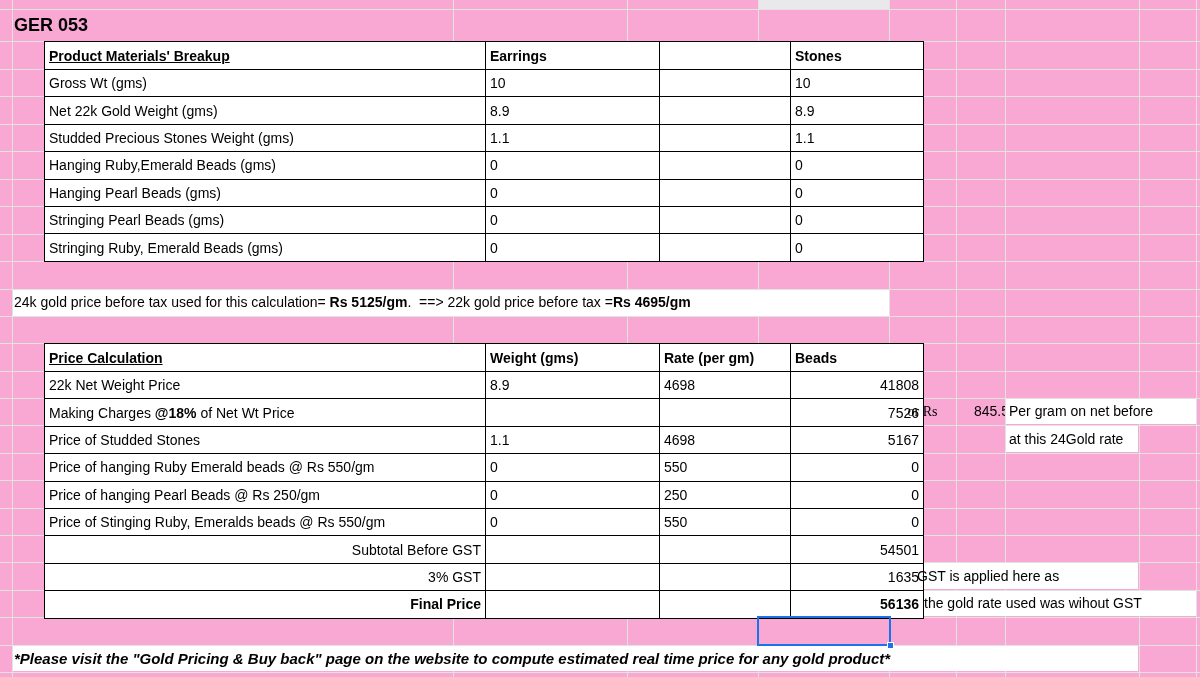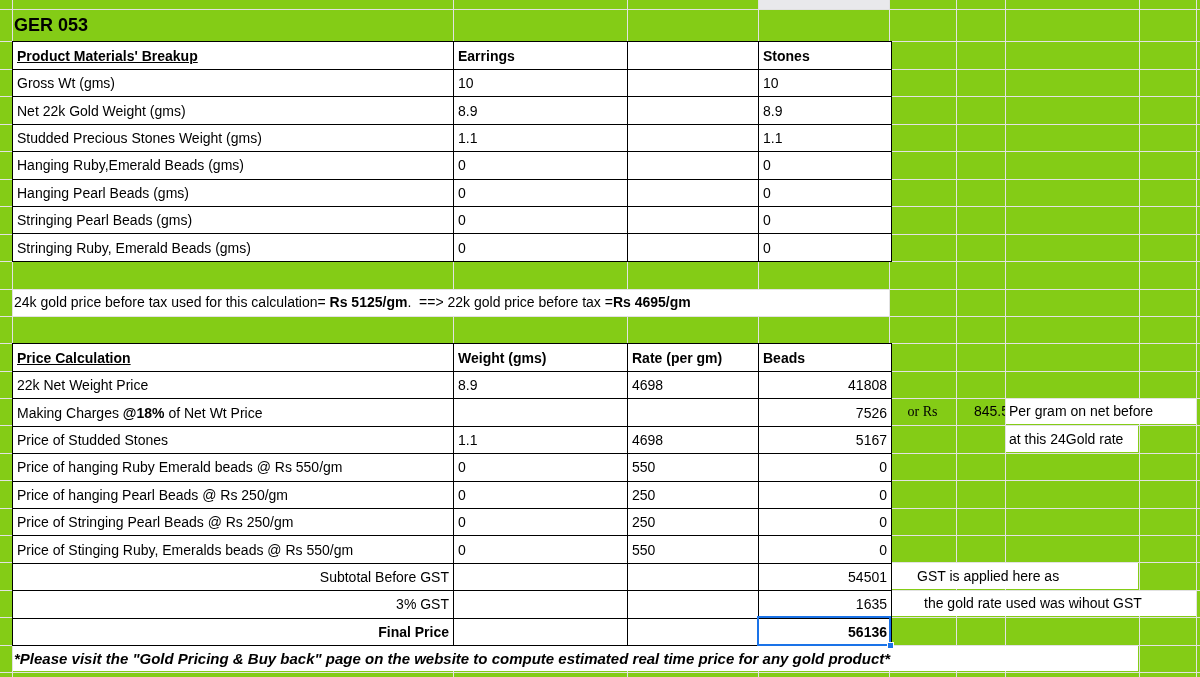--- a/index.html
+++ b/index.html
@@ -1,28 +1,28 @@
 <!DOCTYPE html>
 <html><head>
 <meta charset="utf-8">
 <style>
   * { margin:0; padding:0; box-sizing:border-box; }
   html,body { background:#fff; }
   #sheet {
     position:relative; width:1200px; height:677px; overflow:hidden;
-    background:#84cc16; font-family:"Liberation Sans", sans-serif; color:#000;
+    background:#f9a8d4; font-family:"Liberation Sans", sans-serif; color:#000;
   }
   
   .vl { position:absolute; top:0; height:677px; width:1px; background:#e2e2e2; z-index:1; display:block; }
   .hl { position:absolute; left:0; width:1200px; height:1px; background:#e2e2e2; z-index:1; display:block; }
   .shaded-cell { position:absolute; left:758px; top:0; width:131px; height:9px; background:#e9e9ec; z-index:0; }
   
   .wbg { position:absolute; background:#fff; z-index:2; }
   
-  table.sheet-table { position:absolute; border-collapse:collapse; table-layout:fixed; z-index:2; background:#fff; }
+  table.sheet-table { position:absolute; border-collapse:collapse; table-layout:fixed; z-index:2; background:#fff;margin-left:32px; }
   table.sheet-table td {
     border:1px solid #000; padding:0 4px; font-size:14px;
     height:27.4px; overflow:hidden; white-space:nowrap; vertical-align:middle;
   }
   td.lab { text-align:left; }
   td.ctr { }
   td.rgt { text-align:right; }
   td.hdr-lab { font-weight:bold; text-decoration:underline; }
   td.hdr { font-weight:bold; }
   td.bold { font-weight:bold; }
@@ -202,26 +202,20 @@
       <td class="ctr">550</td>
       <td class="rgt">0</td>
     </tr>
     <tr>
       <td class="lab">Price of hanging Pearl Beads @ Rs 250/gm</td>
       <td class="ctr">0</td>
       <td class="ctr">250</td>
       <td class="rgt">0</td>
     </tr>
     <tr>
-      <td class="lab">Price of Stringing Pearl Beads @ Rs 250/gm</td>
-      <td class="ctr">0</td>
-      <td class="ctr">250</td>
-      <td class="rgt">0</td>
-    </tr>
-    <tr>
       <td class="lab">Price of Stinging Ruby, Emeralds beads @ Rs 550/gm</td>
       <td class="ctr">0</td>
       <td class="ctr">550</td>
       <td class="rgt">0</td>
     </tr>
     <tr>
       <td class="rgt">Subtotal Before GST</td>
       <td></td>
       <td></td>
       <td class="rgt">54501</td>

